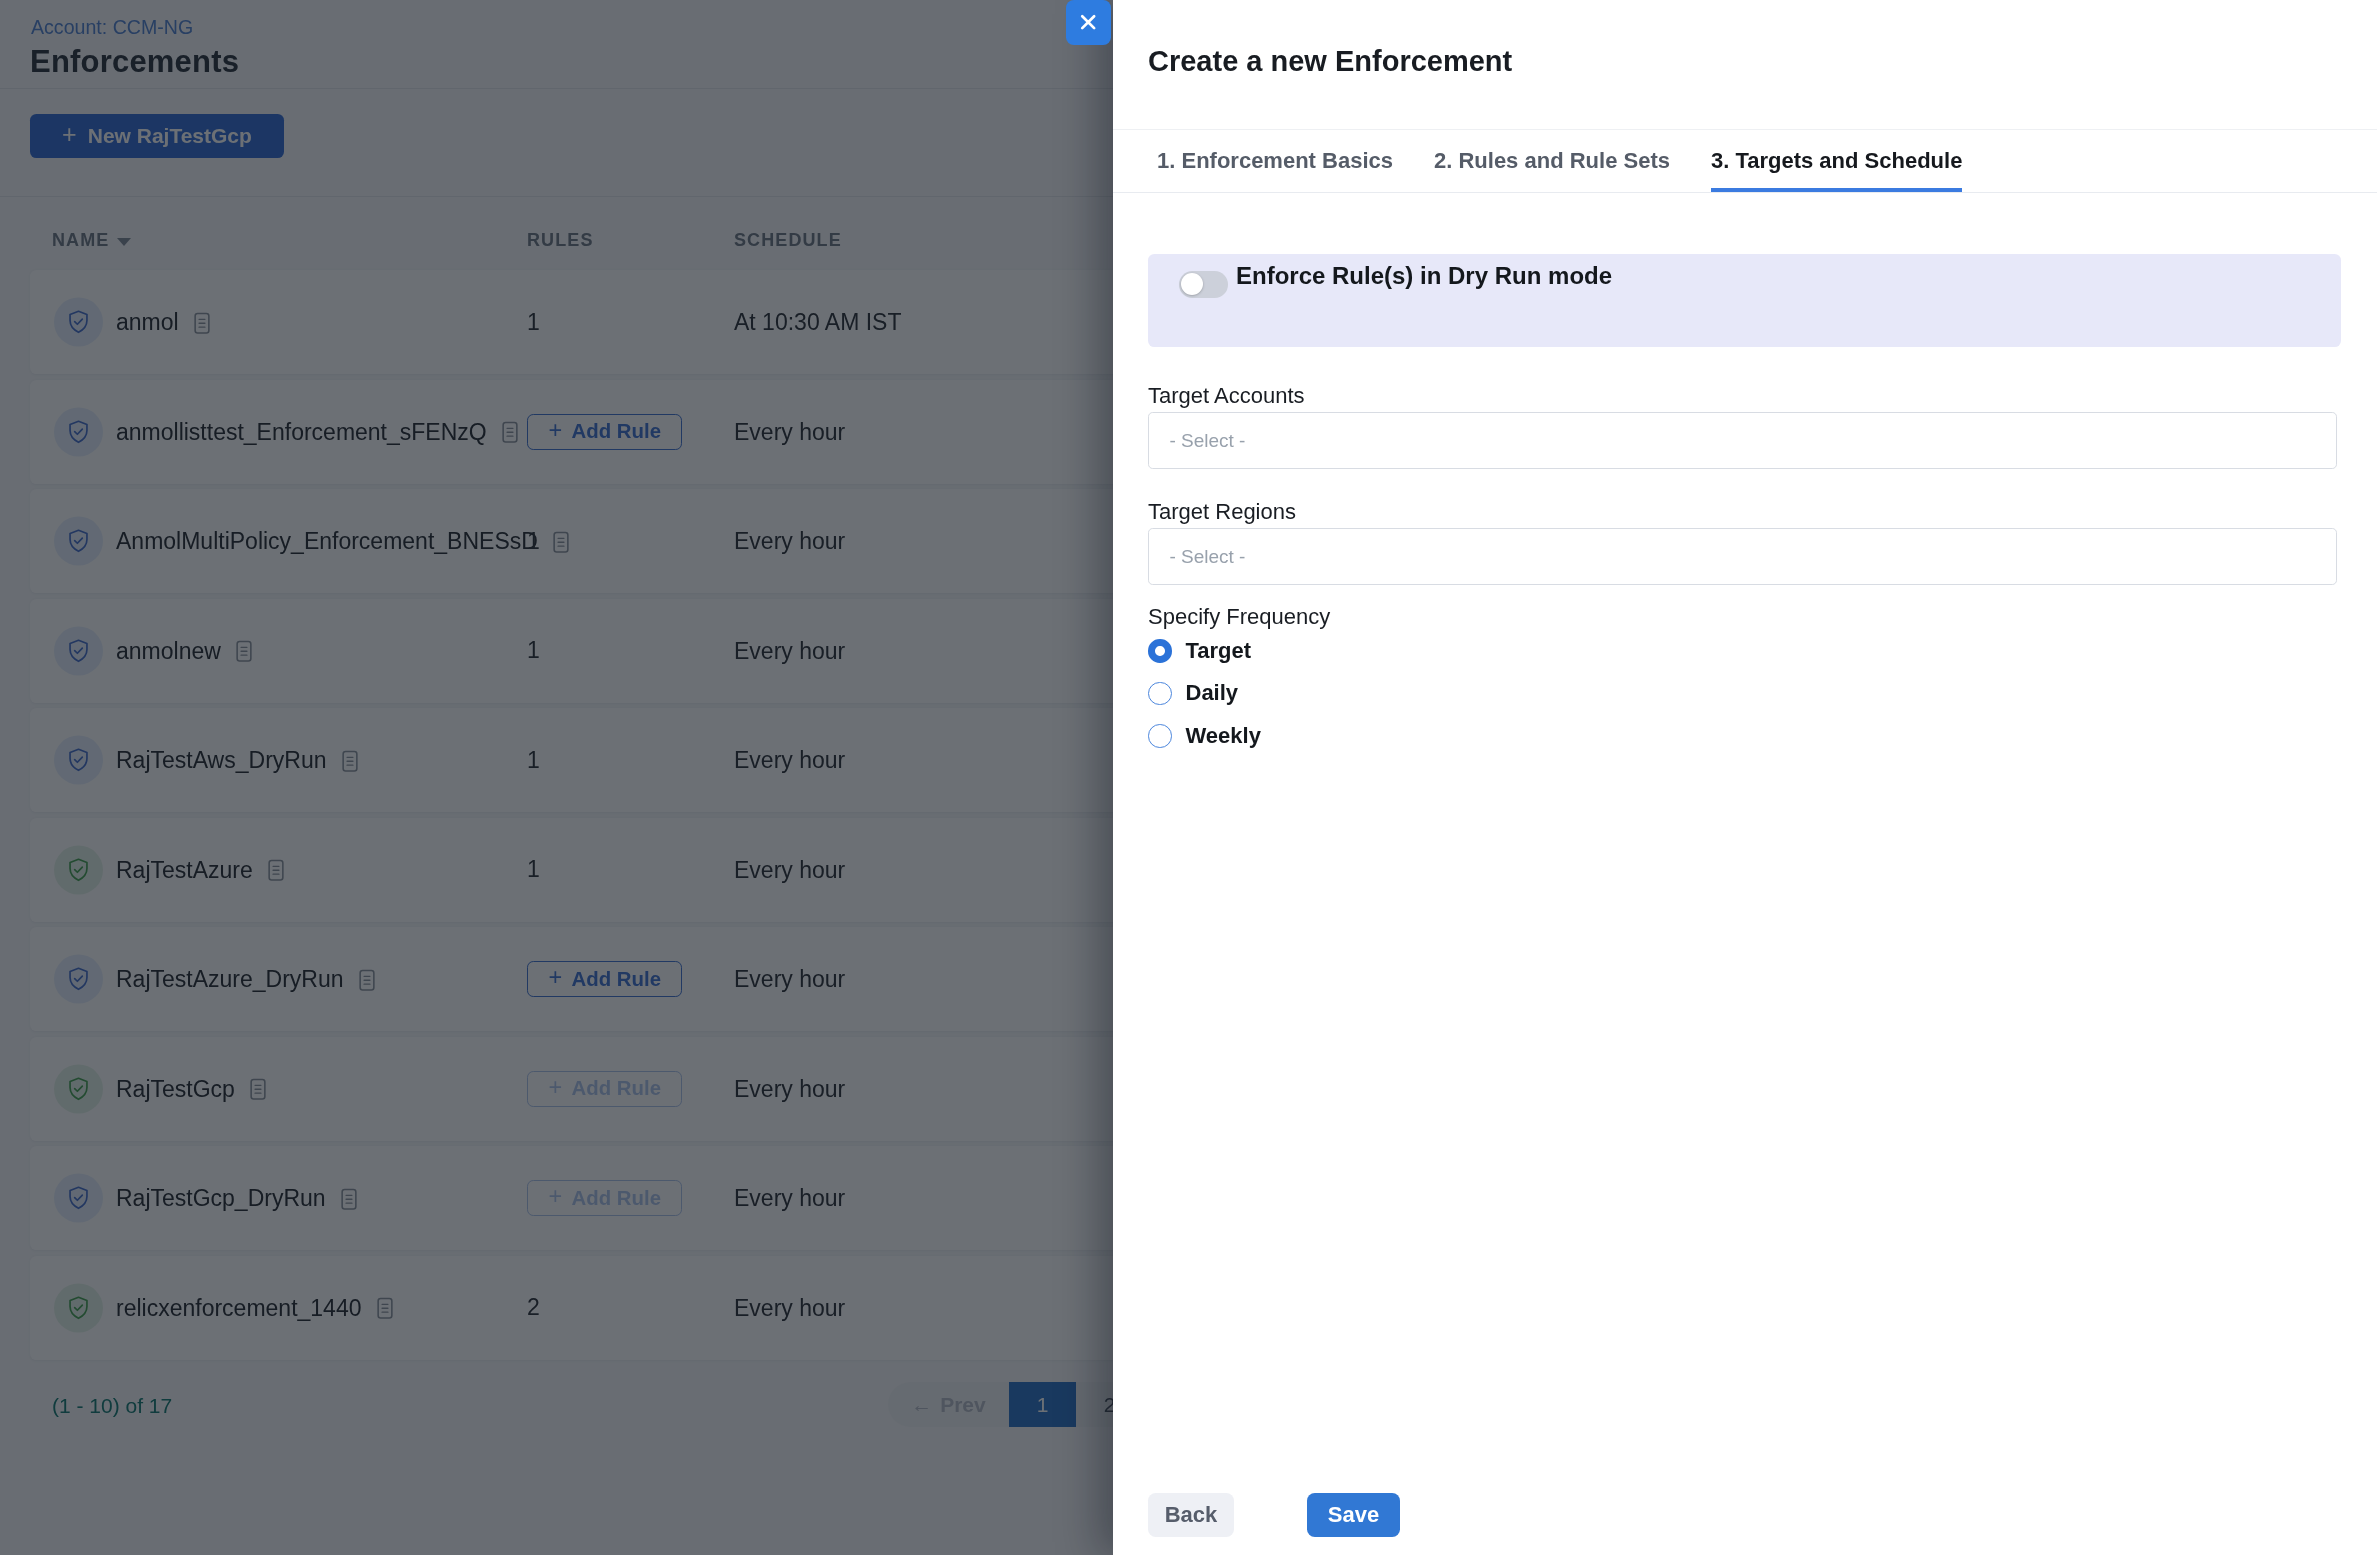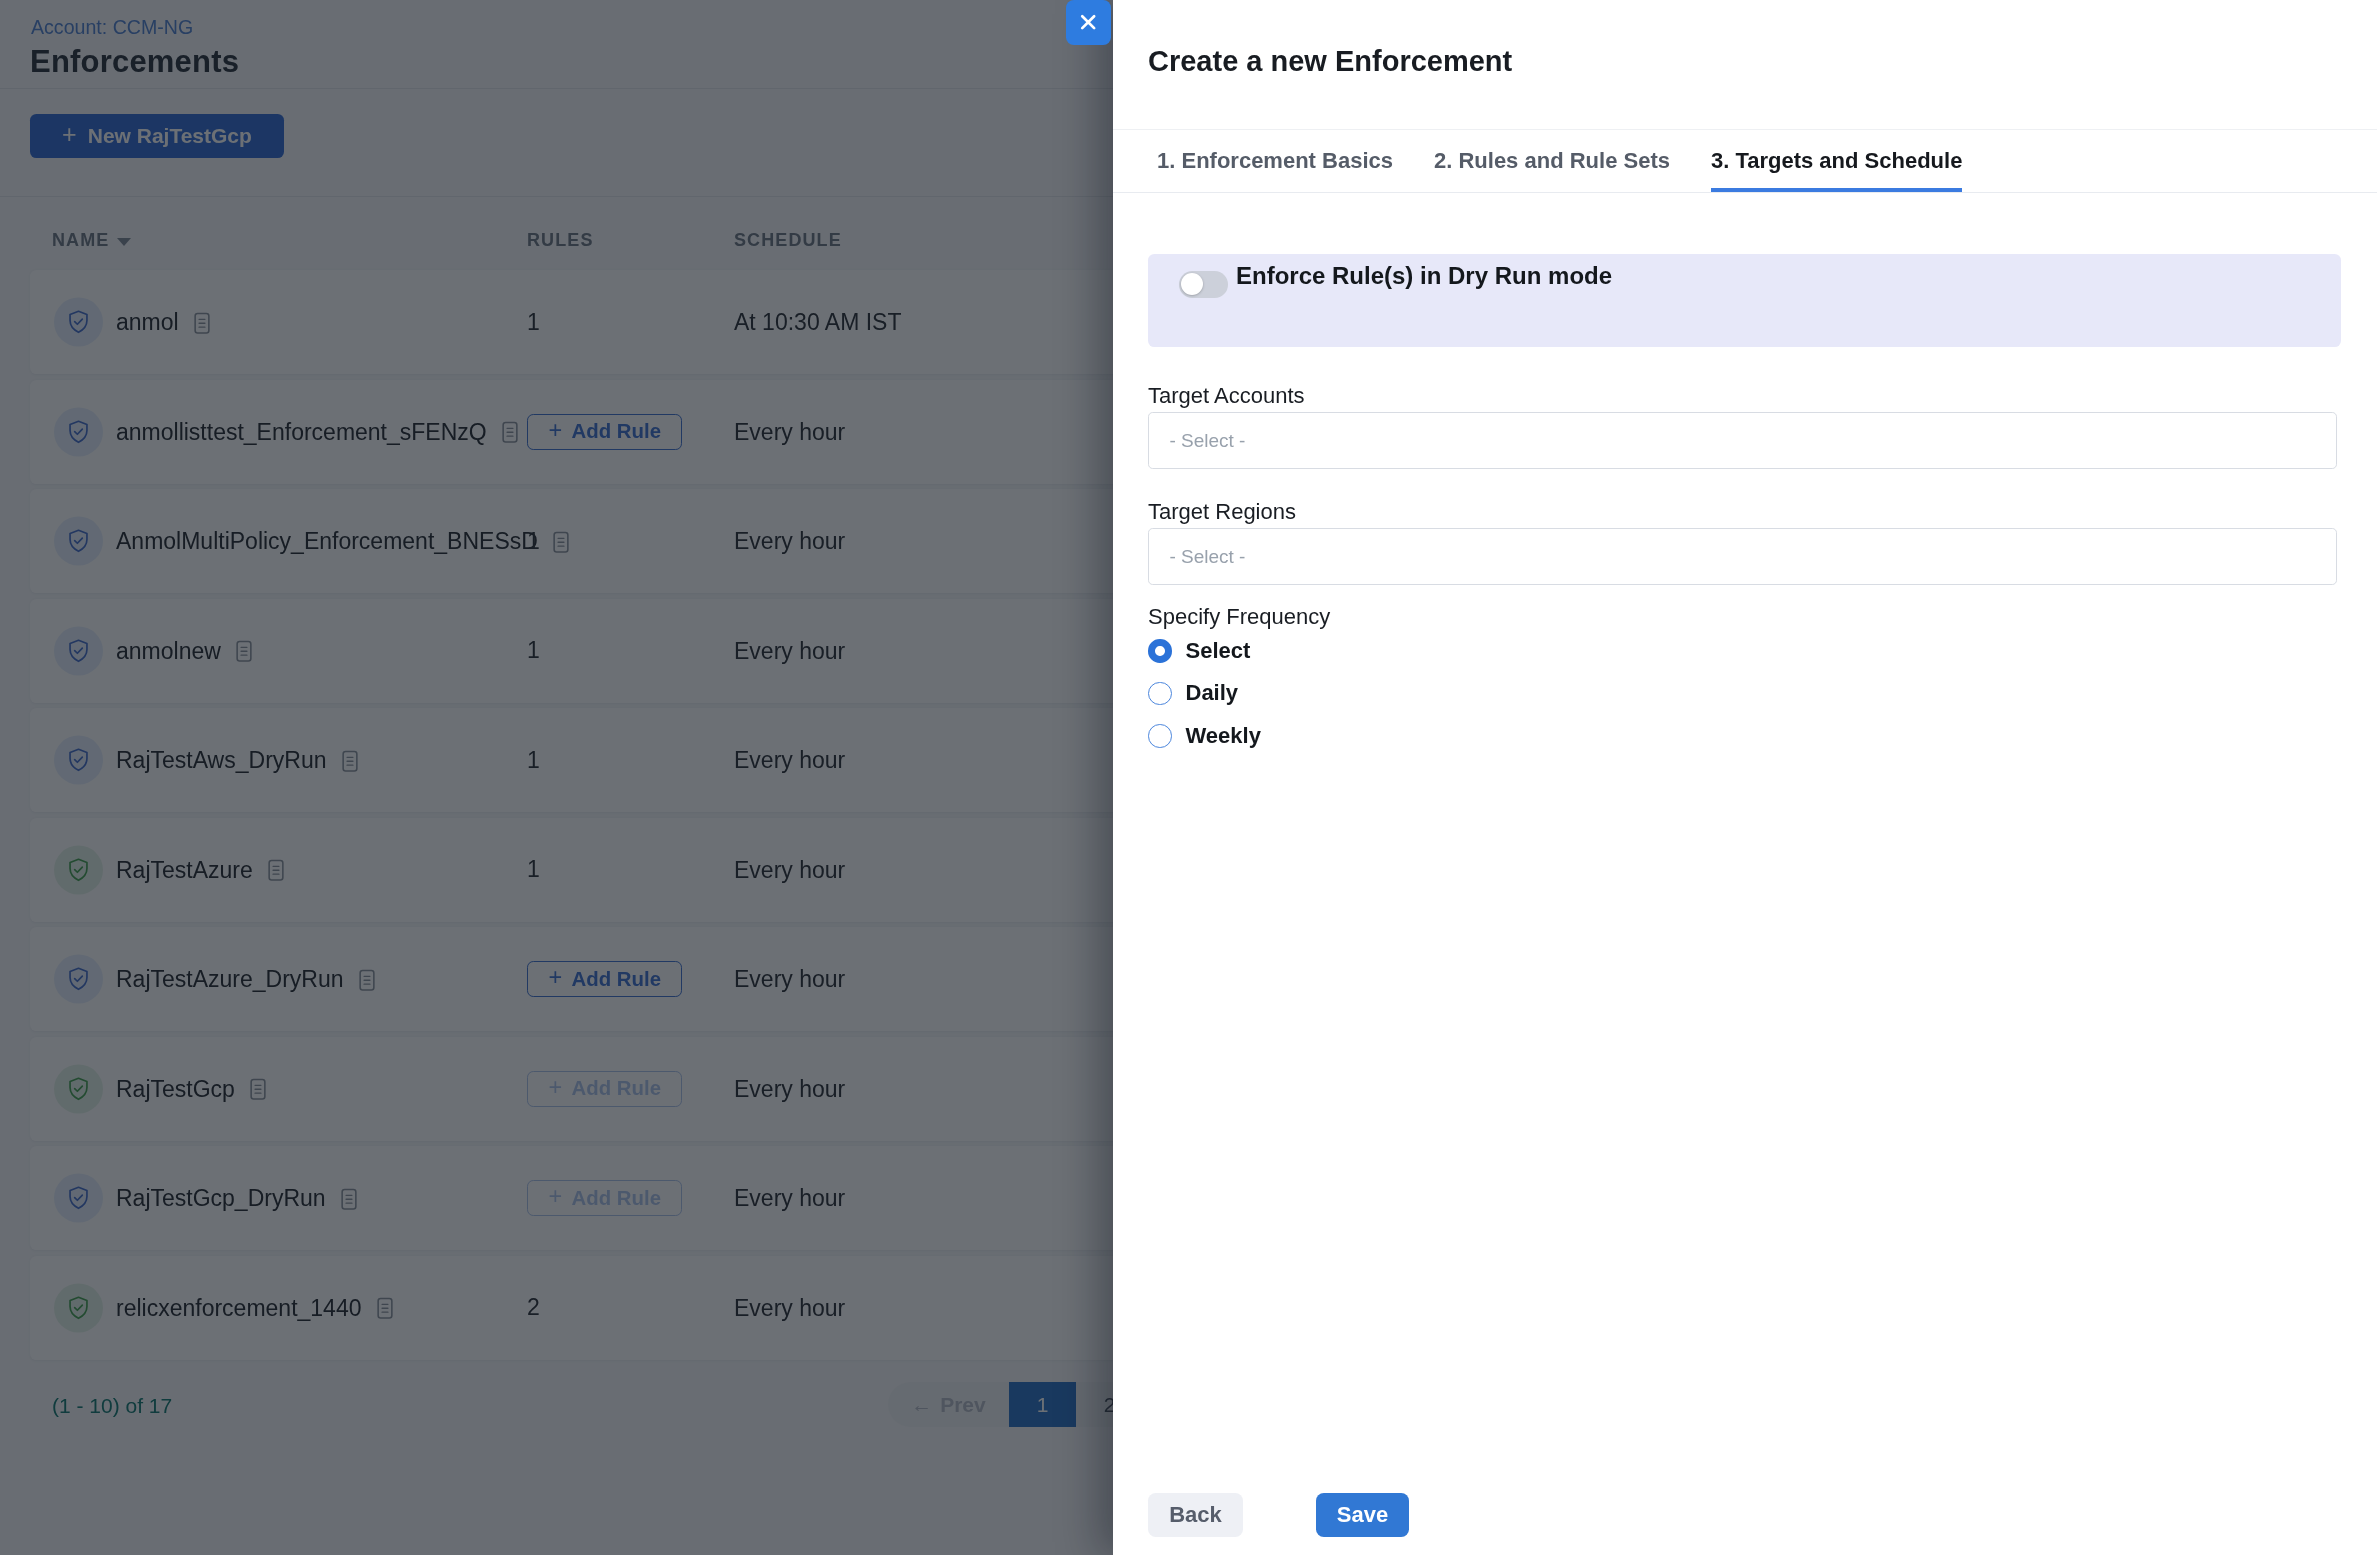--- a/index.html
+++ b/index.html
@@ -78,21 +78,21 @@
 
   .freq-label{position:absolute;left:0;top:410px;font-size:22px;font-weight:500;color:#191d23;}
   .radio-group{position:absolute;left:0;top:445px;}
   .radio-row{display:flex;align-items:center;gap:14px;height:23.5px;margin-bottom:19px;cursor:pointer;}
   .radio{width:23.5px;height:23.5px;border-radius:50%;background:#fff;flex:0 0 auto;}
   .radio.off{border:1.6px solid #4b86dd;}
   .radio.on{border:7px solid var(--radio_on);}
   .radio-label{font-size:22px;font-weight:600;color:#14181d;}
 
   .drawer-footer{position:absolute;left:35px;top:1493px;display:flex;gap:25px;z-index:11;}
-  .back-btn{width:95px;height:44px;border:none;border-radius:7.8px;background:#eef0f5;color:#565d6b;font-size:22px;font-weight:700;cursor:pointer;}
+  .back-btn{width:86px;height:44px;border:none;border-radius:7.8px;background:#eef0f5;color:#565d6b;font-size:22px;font-weight:700;cursor:pointer;}
   .save-btn{width:93px;height:44px;border:none;border-radius:7.8px;background:var(--save);color:#fff;font-size:22px;font-weight:700;cursor:pointer;margin-left:48px;}
 </style>
 </head>
 <body>
 
 <div class="screen">
 
   <div class="page">
     <a class="account-link">Account: CCM-NG</a>
     <div class="page-title">Enforcements</div>
@@ -386,21 +386,21 @@
       <div class="field-label lbl-accounts">Target Accounts</div>
       <div class="select-input inp-accounts">- Select -</div>
 
       <div class="field-label lbl-regions">Target Regions</div>
       <div class="select-input inp-regions">- Select -</div>
 
       <div class="freq-label">Specify Frequency</div>
       <div class="radio-group">
           <div class="radio-row">
             <span class="radio on"></span>
-            <span class="radio-label">Select</span>
+            <span class="radio-label">Target</span>
           </div>
           <div class="radio-row">
             <span class="radio off"></span>
             <span class="radio-label">Daily</span>
           </div>
           <div class="radio-row">
             <span class="radio off"></span>
             <span class="radio-label">Weekly</span>
           </div>
         </div>

